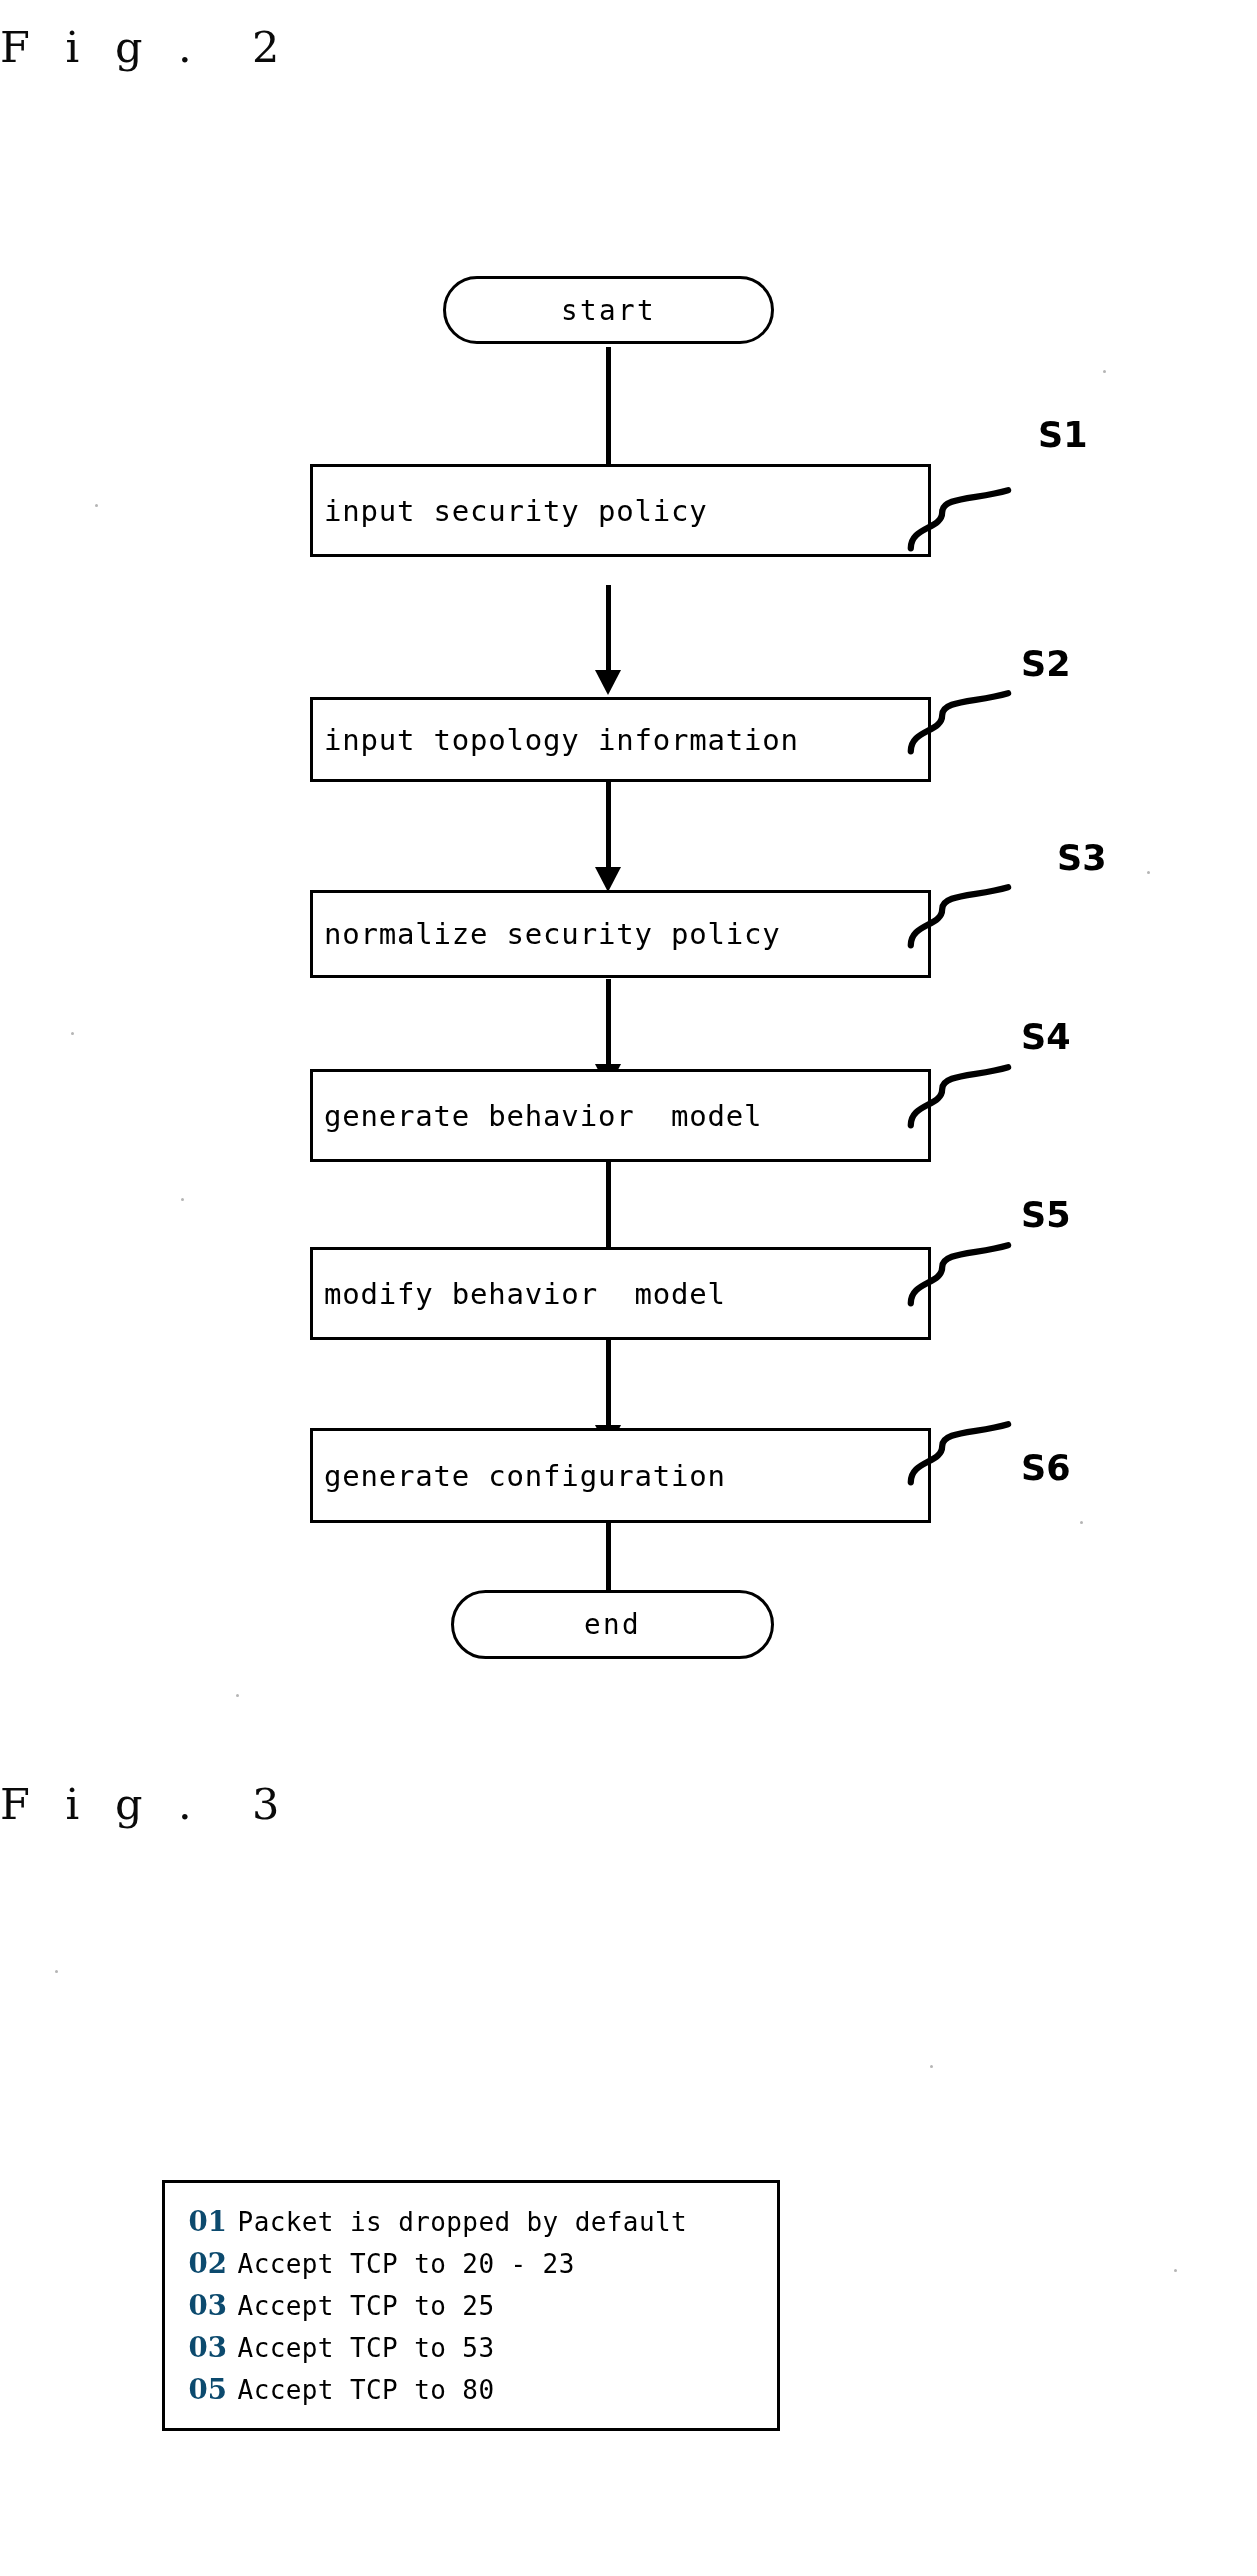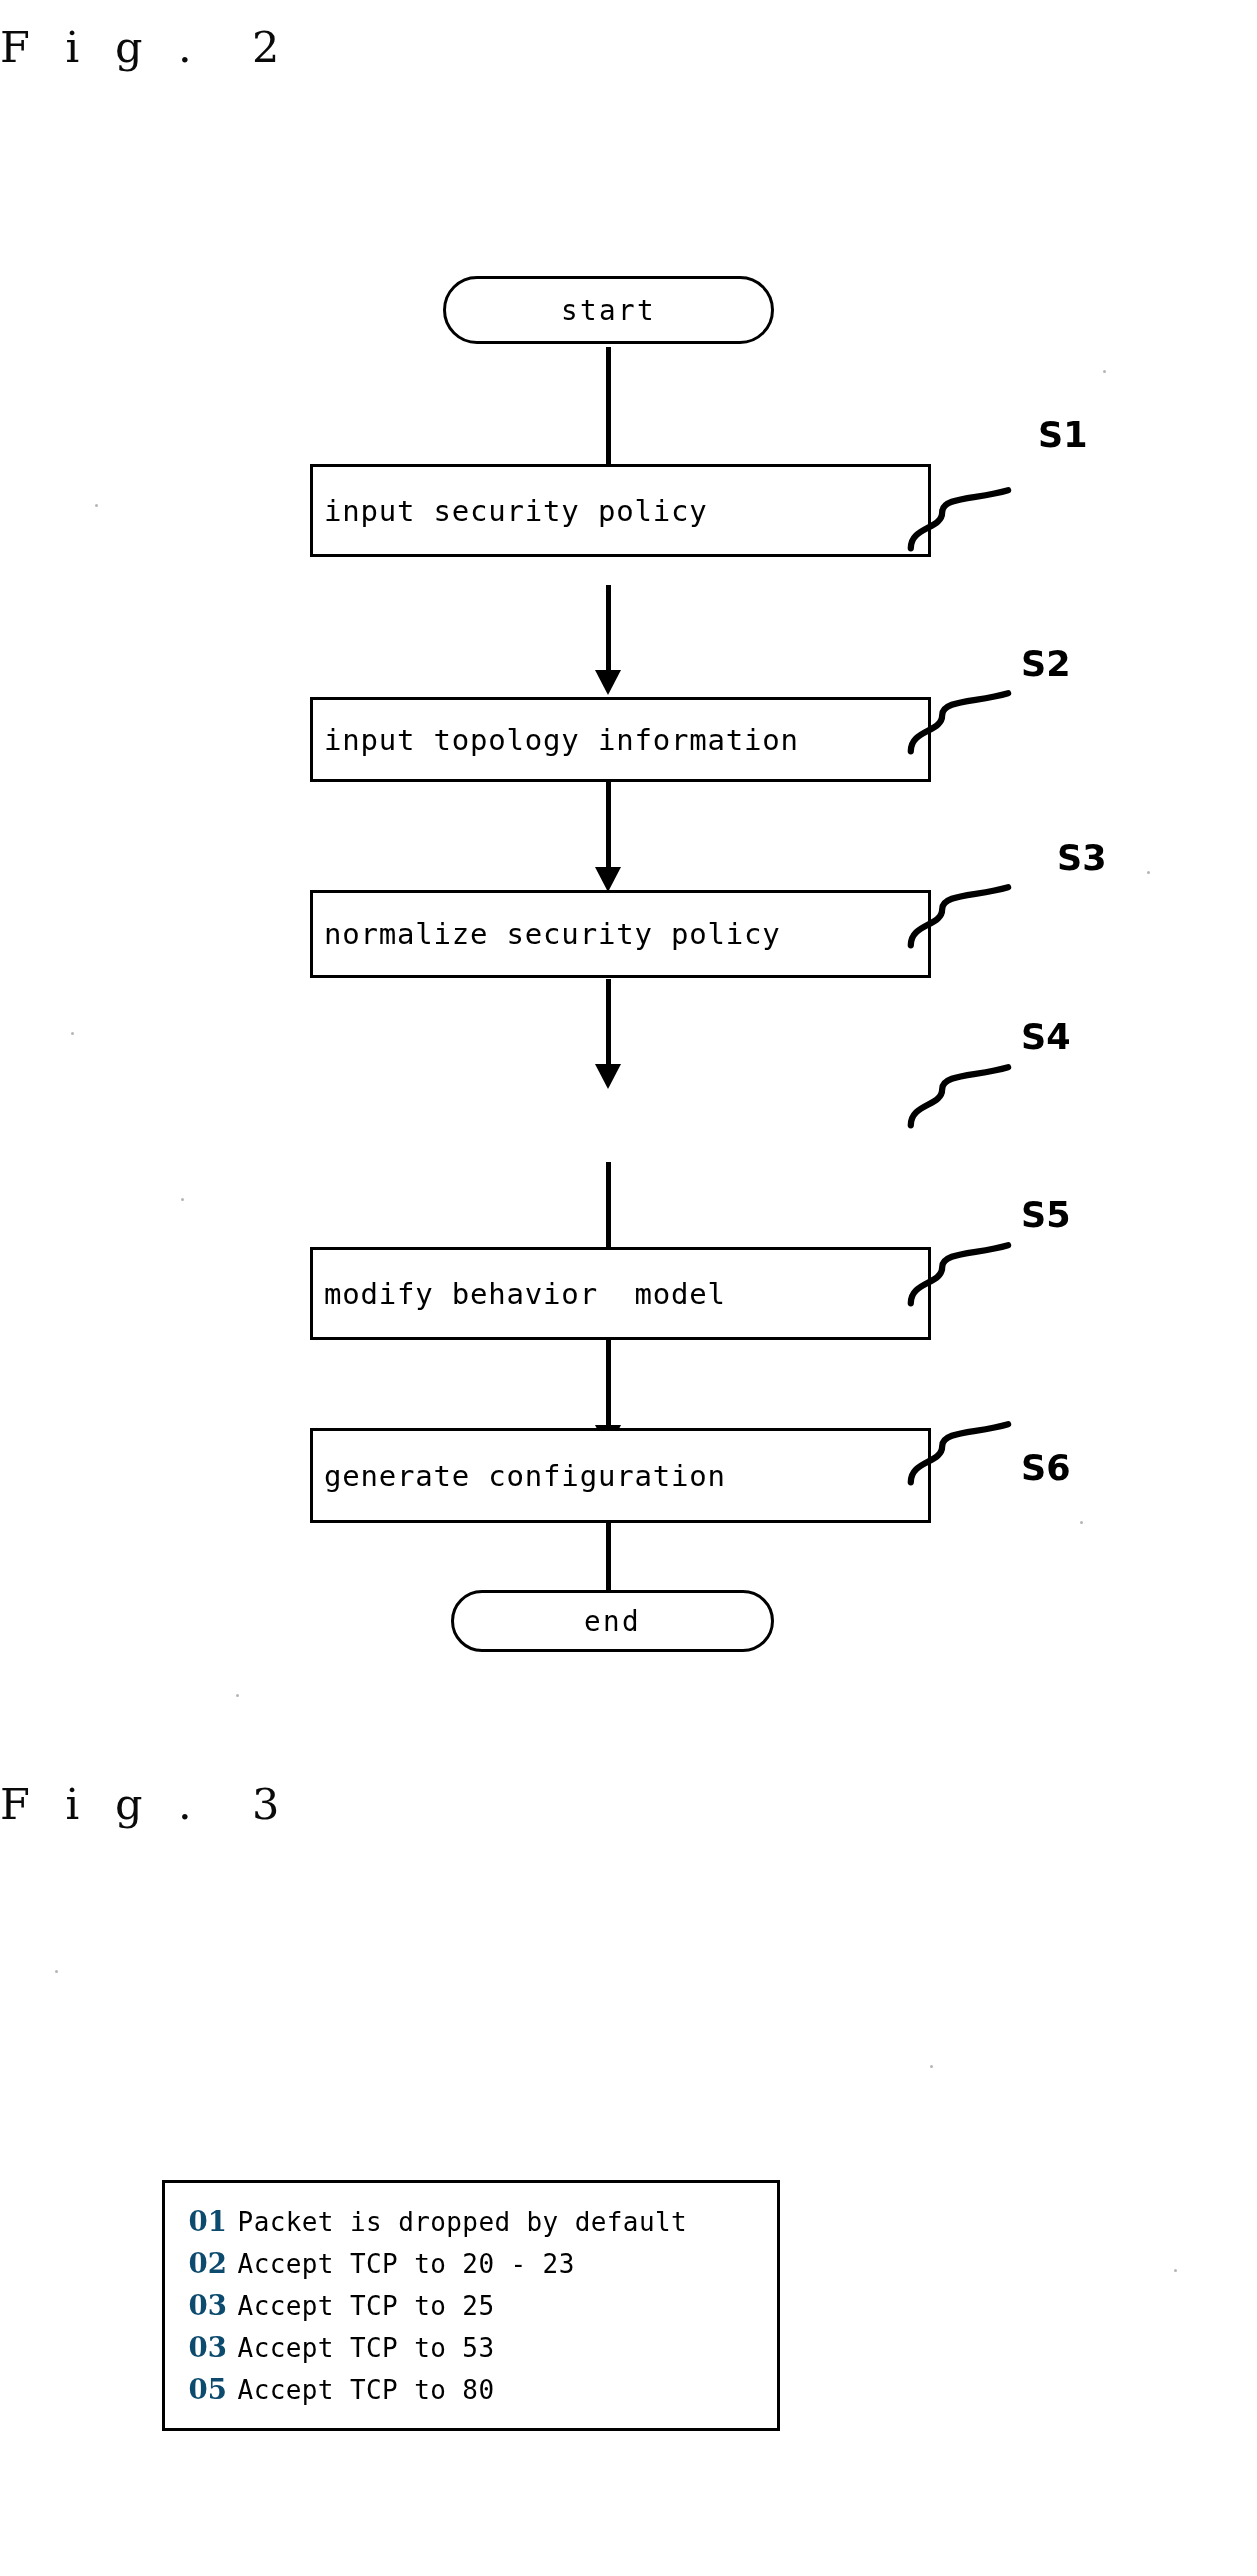--- a/index.html
+++ b/index.html
@@ -193,20 +193,23 @@
   <svg class="leader" style="left:906px; top:848px; width:110px; height:102px;" viewBox="0 0 140 130">
     <path d="M6 124 C 6 96, 46 100, 46 78 C 46 58, 90 62, 130 50" stroke="#000" stroke-width="8" fill="none" stroke-linecap="round"></path>
   </svg>
   <div class="step-label" style="left:1021px; top:838px;margin-left:36px;">S3</div>
 
   <div class="arrow" style="left:608px; top:979px; height:110px;">
     <div class="shaft" style="height:85px;"></div>
     <div class="head" style="top:85px;"></div>
   </div>
 
+  <div class="process" style="left:310px; top:1069px; width:621px; height:93px;">
+    <span>generate behavior  model</span>
+  </div>
   <svg class="leader" style="left:906px; top:1028px; width:110px; height:102px;" viewBox="0 0 140 130">
     <path d="M6 124 C 6 96, 46 100, 46 78 C 46 58, 90 62, 130 50" stroke="#000" stroke-width="8" fill="none" stroke-linecap="round"></path>
   </svg>
   <div class="step-label" style="left:1021px; top:1017px;">S4</div>
 
   <div class="arrow" style="left:608px; top:1162px; height:110px;">
     <div class="shaft" style="height:85px;"></div>
     <div class="head" style="top:85px;"></div>
   </div>
 
@@ -229,21 +232,21 @@
   <svg class="leader" style="left:906px; top:1385px; width:110px; height:102px;" viewBox="0 0 140 130">
     <path d="M6 124 C 6 96, 46 100, 46 78 C 46 58, 90 62, 130 50" stroke="#000" stroke-width="8" fill="none" stroke-linecap="round"></path>
   </svg>
   <div class="step-label" style="left:1021px; top:1448px;">S6</div>
 
   <div class="arrow" style="left:608px; top:1522px; height:95px;">
     <div class="shaft" style="height:69px;"></div>
     <div class="head" style="top:69px;"></div>
   </div>
 
-  <div class="terminator" style="left:451px; top:1590px; width:323px; height:62px;">
+  <div class="terminator" style="left:451px; top:1590px; width:323px; height:69px;">
     <span>end</span>
   </div>
 </div>
 
 <div class="fig-title" id="fig3-title">F i g .  3</div>
 
 <div id="code-box">
   <div class="code-line">
     <span class="code-num">01</span>
     <span class="code-text">Packet is dropped by default</span>

